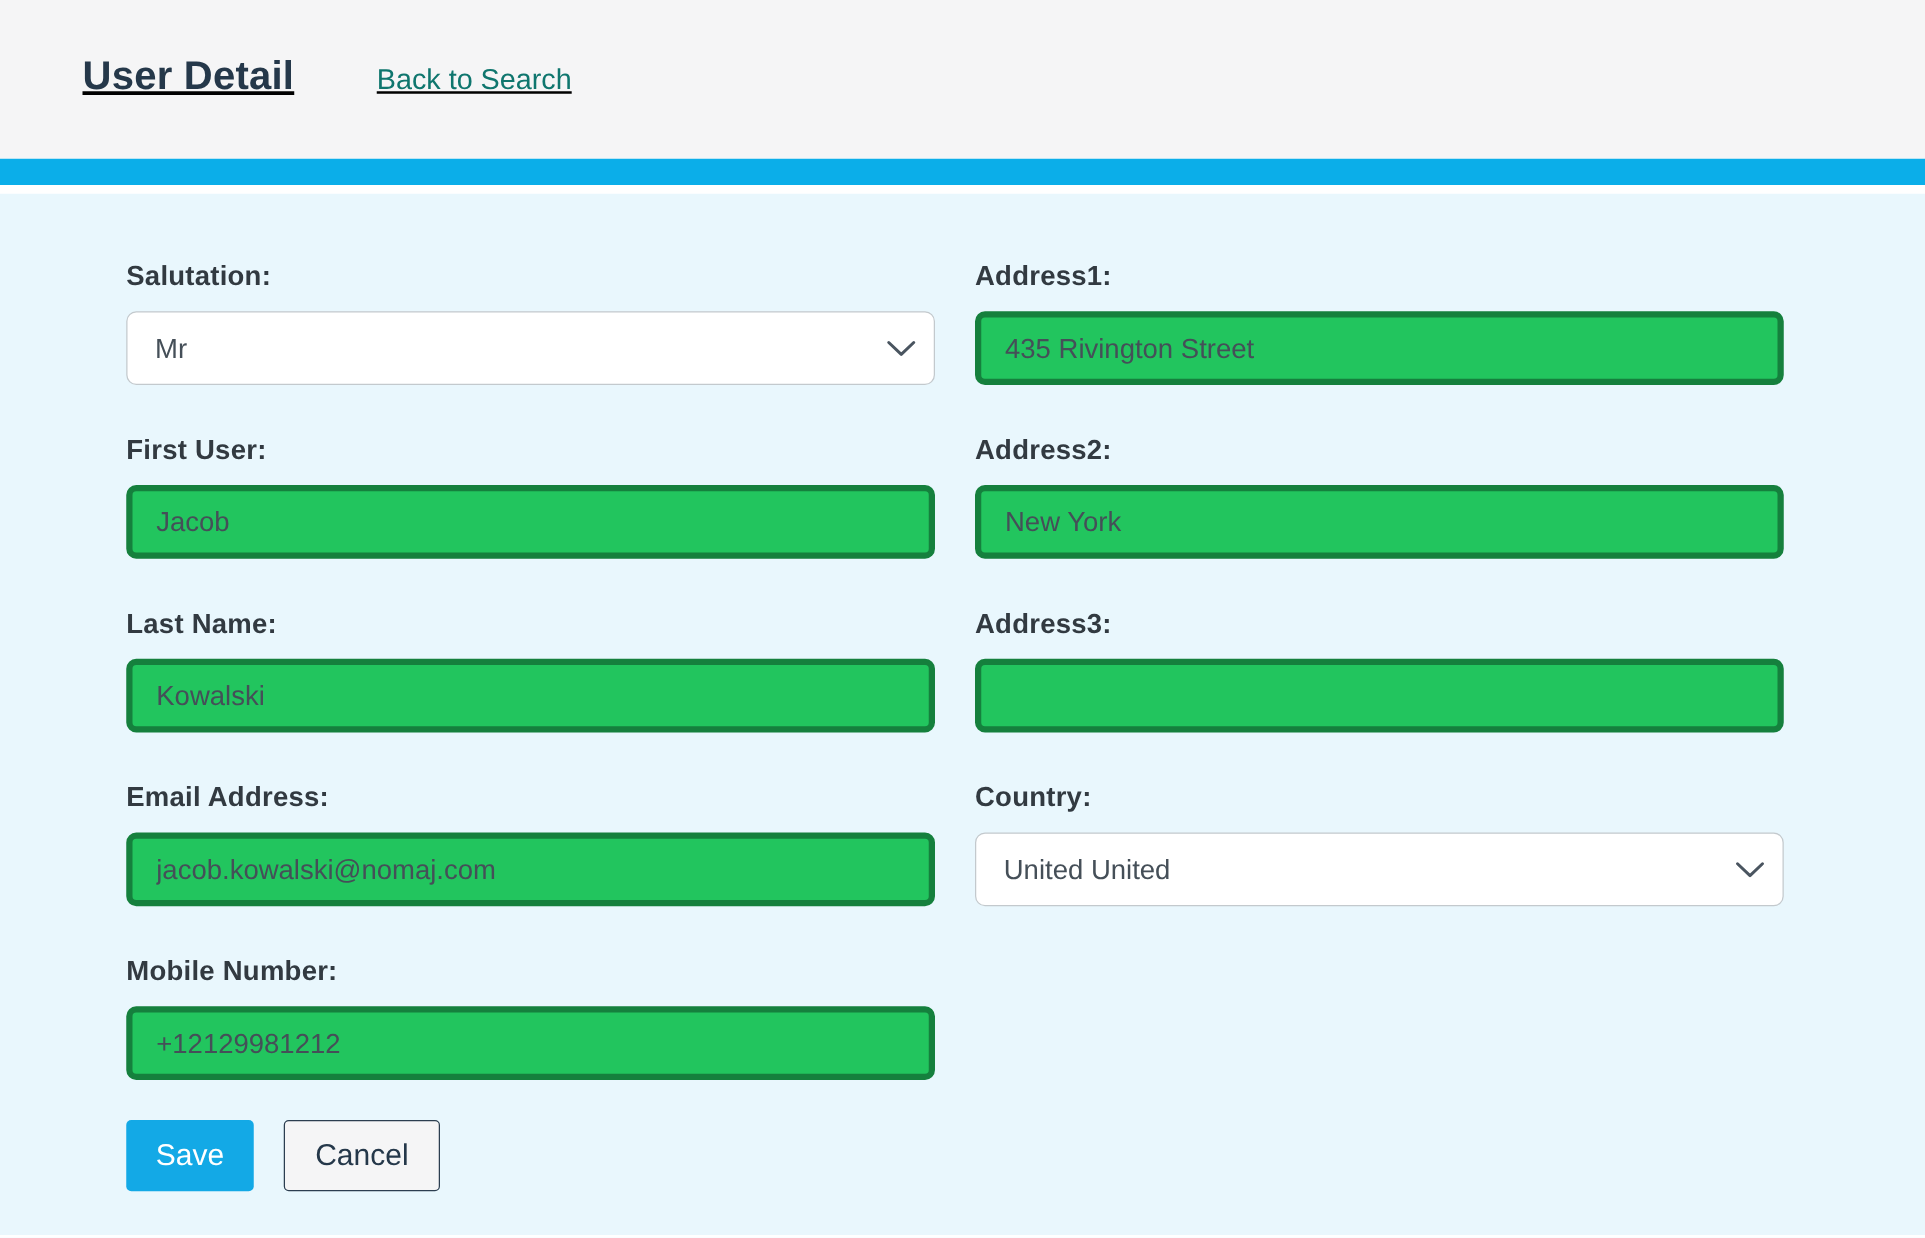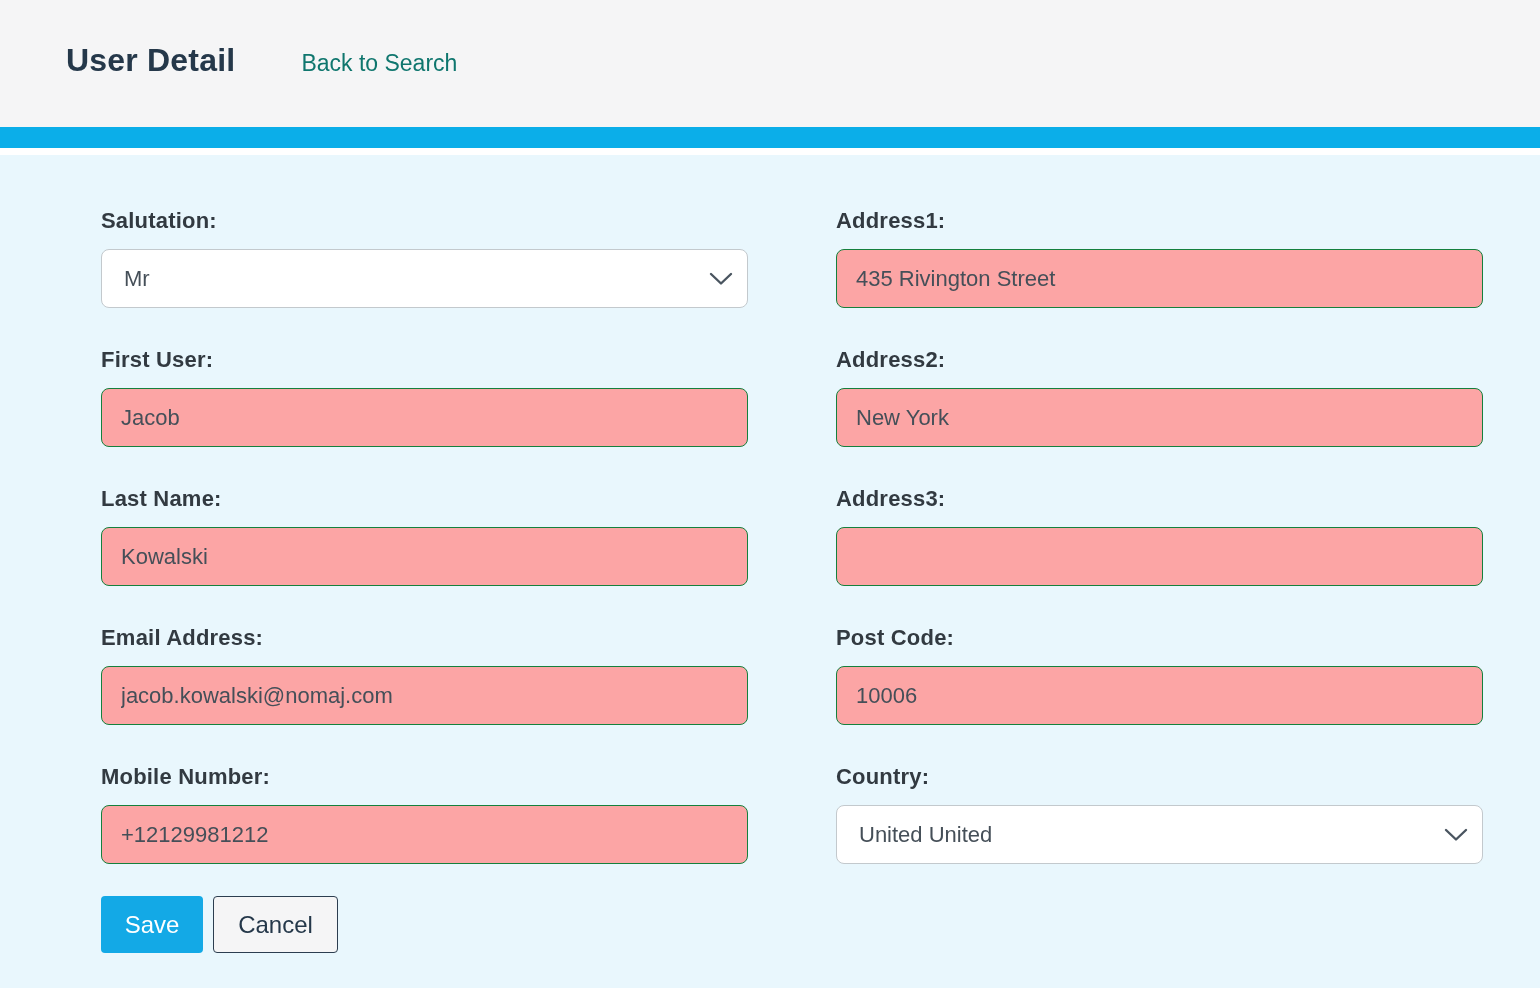--- a/index.html
+++ b/index.html
@@ -4,50 +4,51 @@
 <style>
   * { margin:0; padding:0; box-sizing:border-box; }
   html,body { width:1540px; height:990px; background:#ffffff;
     font-family:"Liberation Sans", sans-serif; }
 
   
   .header {
     height:127px; background:#f5f5f6;
     display:flex; align-items:baseline;
     padding:42px 0 0 66px;
+    text-decoration:underline;
   }
   .page-title {
     font-size:32px; font-weight:bold; color:#25384a;
     letter-spacing:0.2px;
   }
   .back-link {
     margin-left:66px; font-size:23px; color:#0f766e;
     text-decoration:none; cursor:pointer;
   }
 
   .accent-bar { height:21px; background:#0baee9; }
   .white-gap { height:7px; background:#ffffff; }
 
   
   .form-area {
     background:#e9f7fd;
     padding:53px 0 35px 101px;
   }
-  .form-grid { display:flex; column-gap:88px; }
+  .form-grid { display:flex; column-gap:32px; }
   .col { width:647px; }
 
   .field { margin-bottom:39px; }
   .field-label {
     display:block; font-size:22px; font-weight:bold;
     color:#323a41; margin-bottom:15px; letter-spacing:0.2px;
   }
   .text-input {
     width:100%; height:59px;
-    border:1px solid #15803d; border-radius:8px;
-    background:#fca5a5; color:#454f58;
+    border:5px solid #15803d; border-radius:8px;
+    background:#22c55e; color:#454f58;
     font-size:22px; font-family:"Liberation Sans", sans-serif;
     padding:0 19px; outline:none;
   }
   .select {
     width:100%; height:59px;
     border:1px solid #c3c9cd; border-radius:8px;
     background:#ffffff; color:#454f58; font-size:22px;
     display:flex; align-items:center; justify-content:space-between;
     padding:0 10px 0 22px; cursor:pointer;
   }
@@ -58,21 +59,21 @@
   .btn {
     height:57px; border-radius:4px; font-size:24px;
     font-family:"Liberation Sans", sans-serif;
     display:inline-flex; align-items:center; justify-content:center;
     cursor:pointer;
   }
   .btn-save {
     width:102px; background:#13a9e6; color:#ffffff; border:none;
   }
   .btn-cancel {
-    width:125px; margin-left:10px;
+    width:125px; margin-left:24px;
     background:#f5f5f6; color:#25384a; border:1.5px solid #2c3e50;
   }
 </style>
 </head>
 <body>
 
 <div class="header">
   <div class="page-title">User Detail</div>
   <a class="back-link">Back to Search</a>
 </div>
@@ -127,24 +128,20 @@
       <div class="field">
         <span class="field-label">Address2:</span>
         <input type="text" class="text-input" value="New York" style="">
       </div>
 
       <div class="field">
         <span class="field-label">Address3:</span>
         <input type="text" class="text-input" value="" style="">
       </div>
 
-      <div class="field">
-        <span class="field-label">Post Code:</span>
-        <input type="text" class="text-input" value="10006" style="">
-      </div>
 
       <div class="field">
         <span class="field-label">Country:</span>
         <div class="select">
           <span>United United</span>
           <svg class="chev" width="24" height="14" viewBox="0 0 24 14">
             <path d="M2 2 L12 11.5 L22 2" fill="none" stroke="#4a5560" stroke-width="2.4" stroke-linecap="round" stroke-linejoin="round"></path>
           </svg>
         </div>
       </div>

